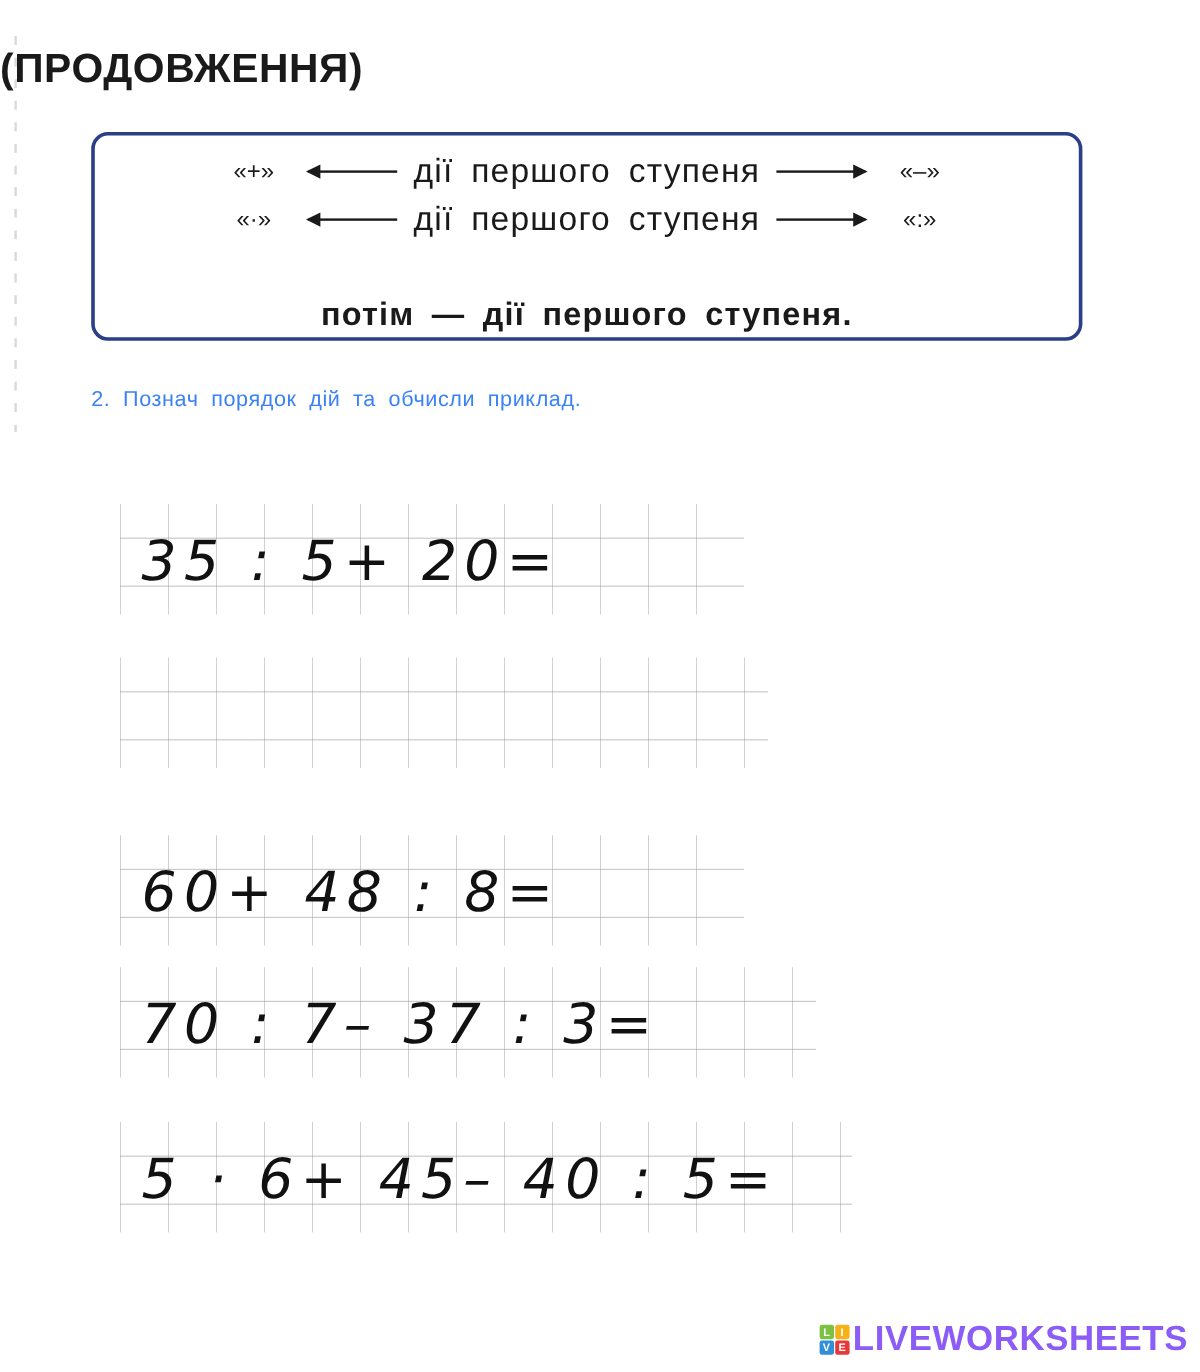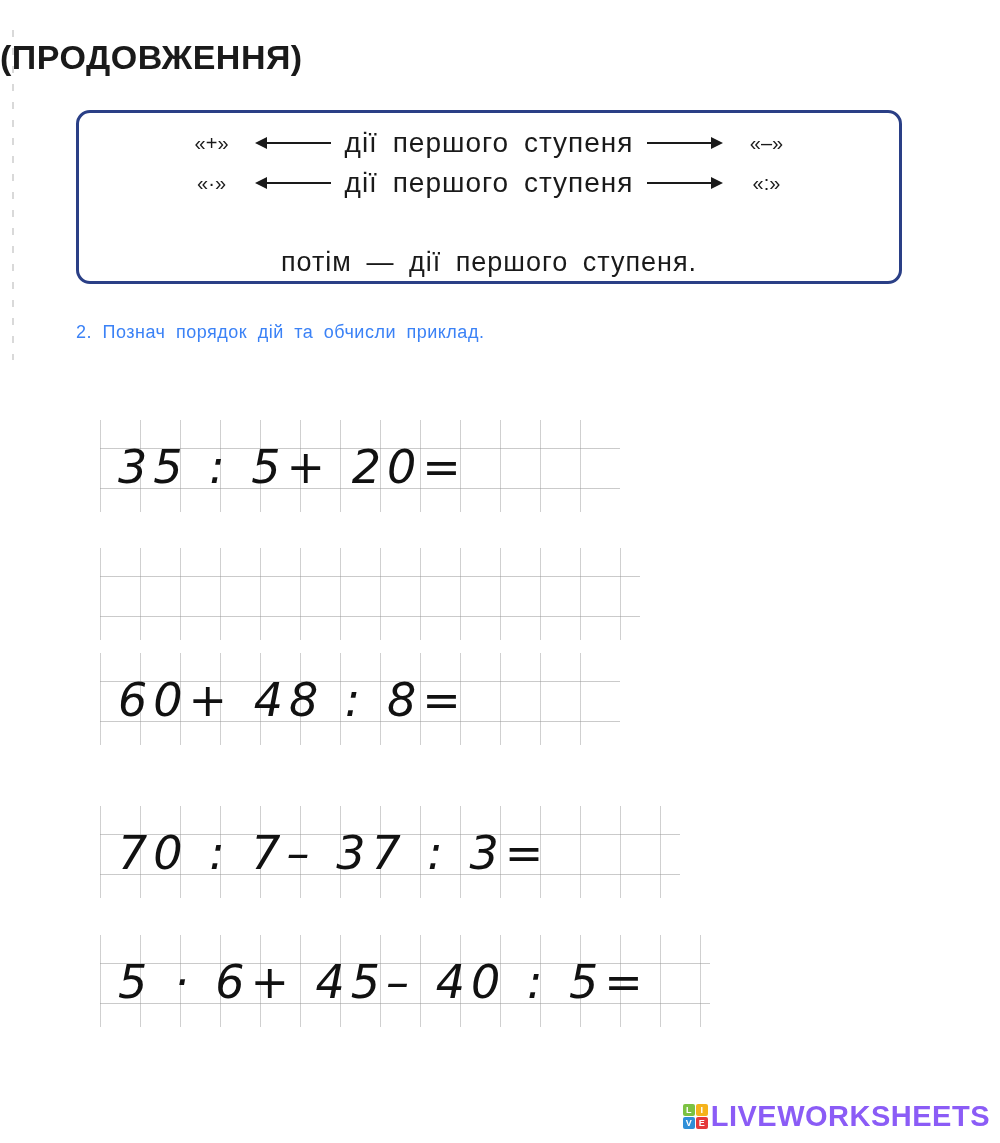--- a/index.html
+++ b/index.html
@@ -7,21 +7,21 @@
     .margin-dots { position: absolute; left: 12px; top: 30px; width: 2px; height: 330px;
       background-image: linear-gradient(#c8c8c8 40%, transparent 40%); background-size: 2px 18px; opacity: .7; }
     .title { position: absolute; top: 38px; left: 0; width: 1000px; text-align: left;
       font-size: 34px; font-weight: bold; letter-spacing: 0.5px; color: #1a1a1a; }
     .rule-box { position: absolute; left: 76px; top: 110px; width: 826px; height: 174px;
       border: 3px solid #2a3f86; border-radius: 14px; box-sizing: border-box; }
     .rule-line { position: absolute; left: 0; width: 100%; display: flex; justify-content: center; align-items: center; font-size: 28px; }
     .rule-line.r1 { top: 14px; }
     .rule-line.r2 { top: 54px; }
     .rule-line.r3 { top: 94px; font-weight: bold; font-size: 27px; }
-    .rule-line.r4 { top: 134px; font-weight: normal; font-size: 27px; }
+    .rule-line.r4 { top: 134px; font-weight: bold; font-size: 27px; }
     .op { font-size: 20px; width: 62px; text-align: center; }
     .arrow-left, .arrow-right { display: inline-block; width: 74px; height: 2px; background: #1a1a1a; position: relative; margin: 0 14px; }
     .arrow-left::before { content: ""; position: absolute; left: -2px; top: -5px; border-right: 12px solid #1a1a1a; border-top: 6px solid transparent; border-bottom: 6px solid transparent; }
     .arrow-right::after { content: ""; position: absolute; right: -2px; top: -5px; border-left: 12px solid #1a1a1a; border-top: 6px solid transparent; border-bottom: 6px solid transparent; }
     .rule-text { letter-spacing: 1px; word-spacing: 6px; }
     .task { position: absolute; left: 76px; top: 322px; font-size: 18px; letter-spacing: .5px; word-spacing: 5px; color: #3b82f6; }
     .eq-row { position: absolute; left: 100px; height: 92px; }
     .grid { position: absolute; left: 0; top: 0; height: 100%;
       background-image:
         repeating-linear-gradient(90deg, rgba(150,150,150,.45) 0 1px, transparent 1px 40px),
@@ -72,21 +72,21 @@
   <div class="grid" style="width:520px;"></div>
   <div class="eq-text">35 : 5+ 20=</div>
   <input class="answer-input" style="left: 355px; width: 160px;" value="">
 </div>
 
 <div class="eq-row" style="top:548px; width:540px;">
   <div class="grid" style="width:540px;"></div>
   <input class="answer-input" style="left: 370px; width: 165px;" value="">
 </div>
 
-<div class="eq-row" style="top:653px; width:520px;padding-left:12px;">
+<div class="eq-row" style="top:696px; width:520px;padding-left:12px;">
   <div class="grid" style="width:520px;"></div>
   <div class="eq-text">60+ 48 : 8=</div>
   <input class="answer-input" style="left: 355px; width: 160px;" value="">
 </div>
 
 <div class="eq-row" style="top:806px; width:580px;">
   <div class="grid" style="width:580px;"></div>
   <div class="eq-text">70 : 7– 37 : 3=</div>
   <input class="answer-input" style="left: 410px; width: 165px;" value="">
 </div>

